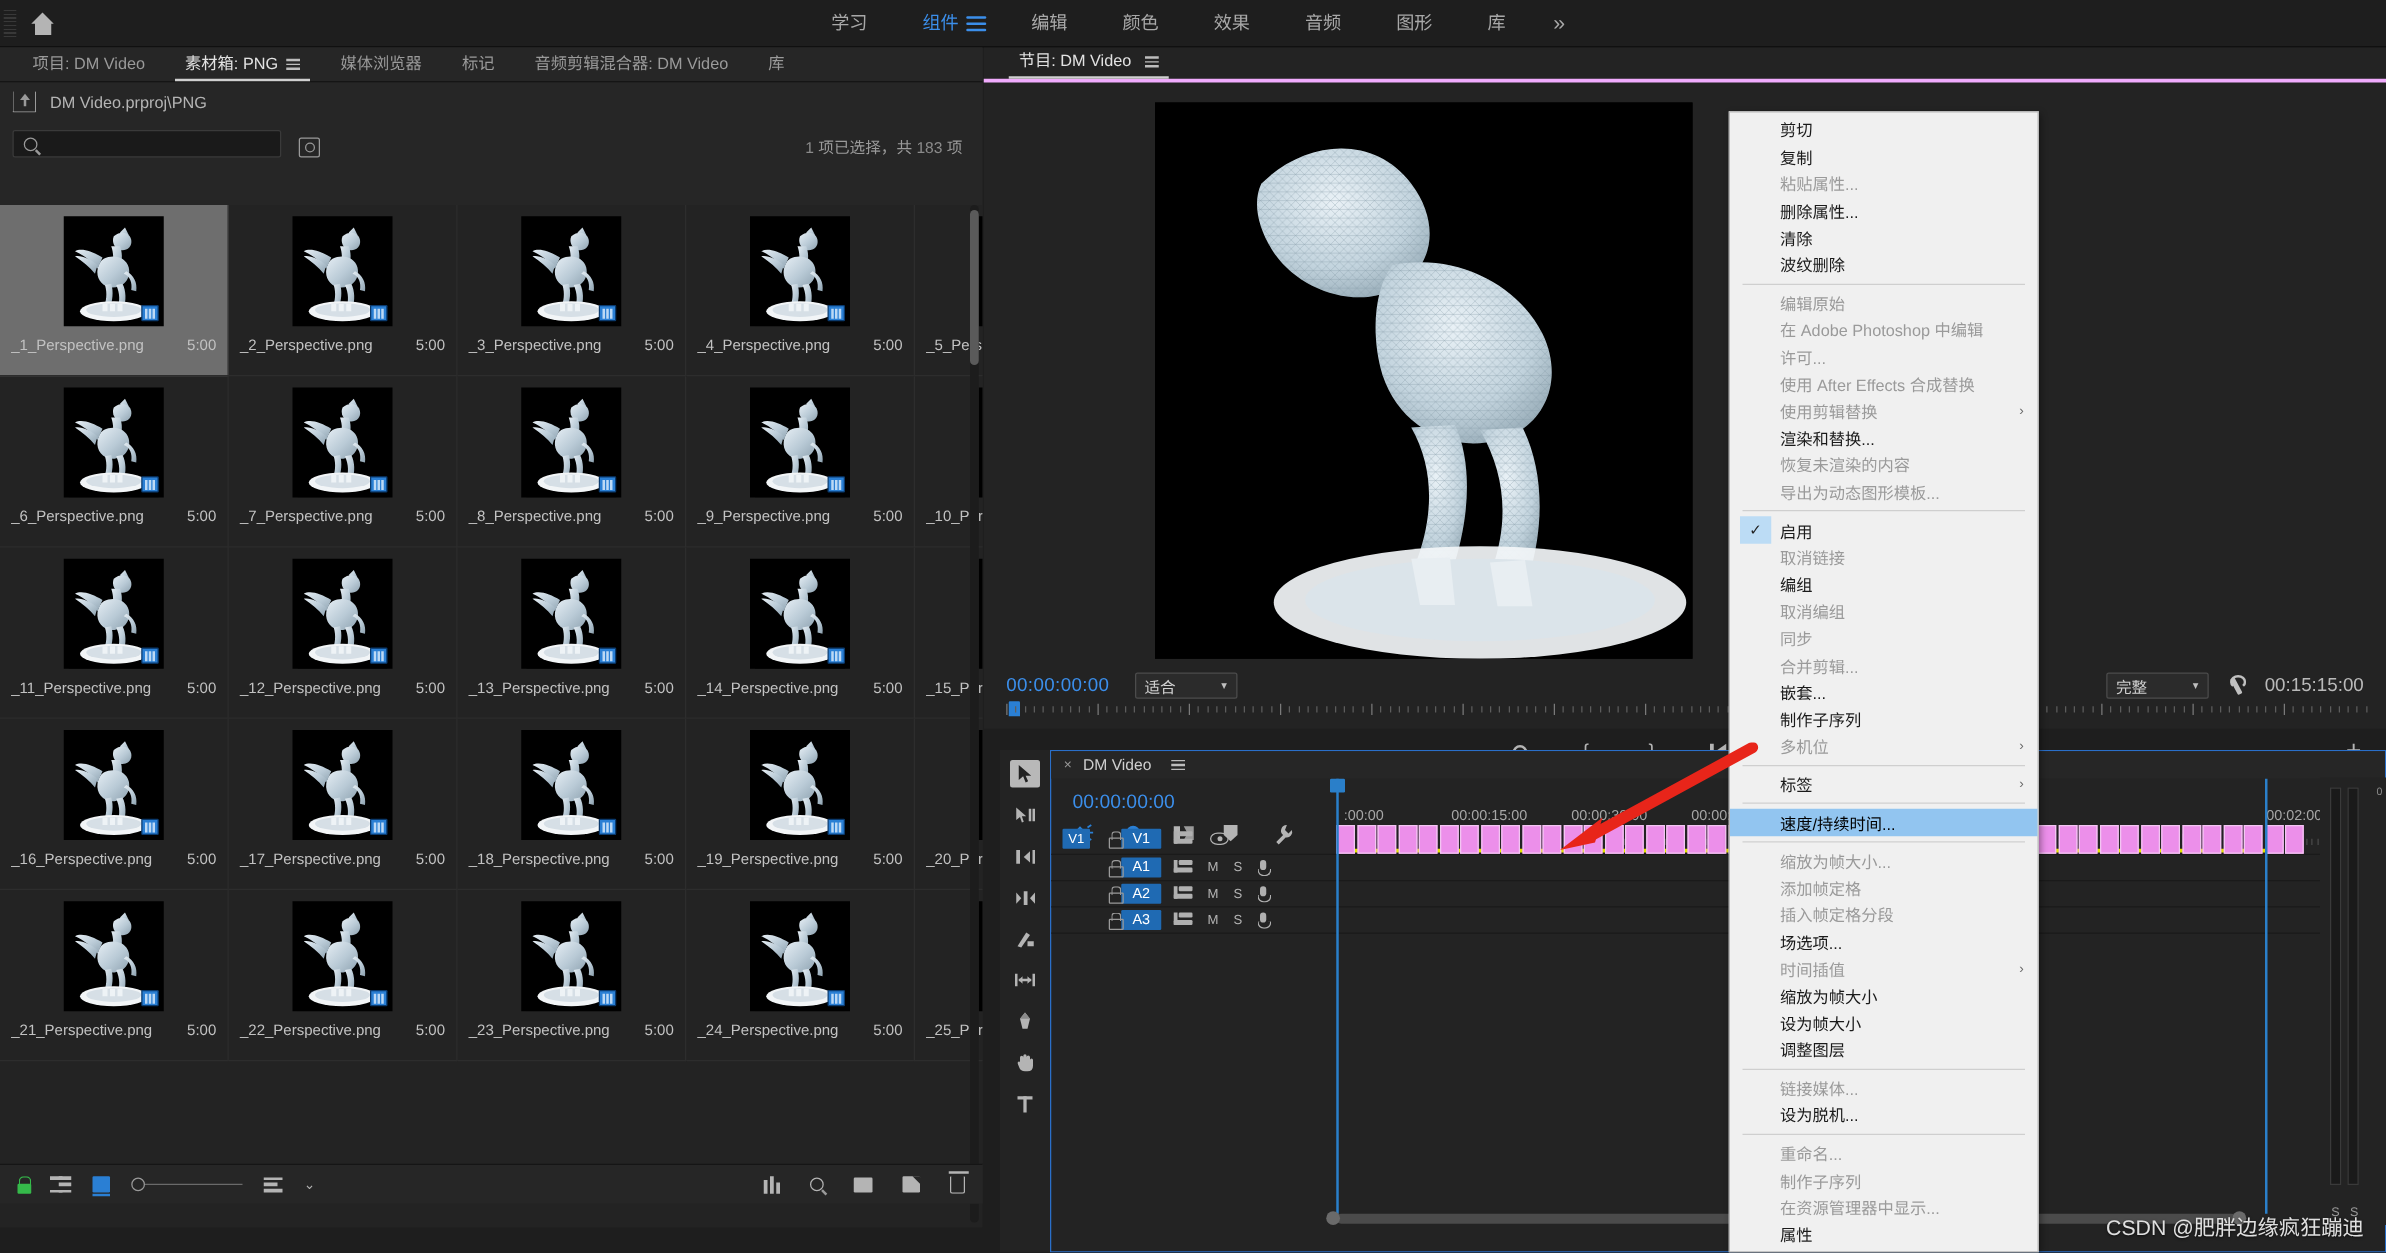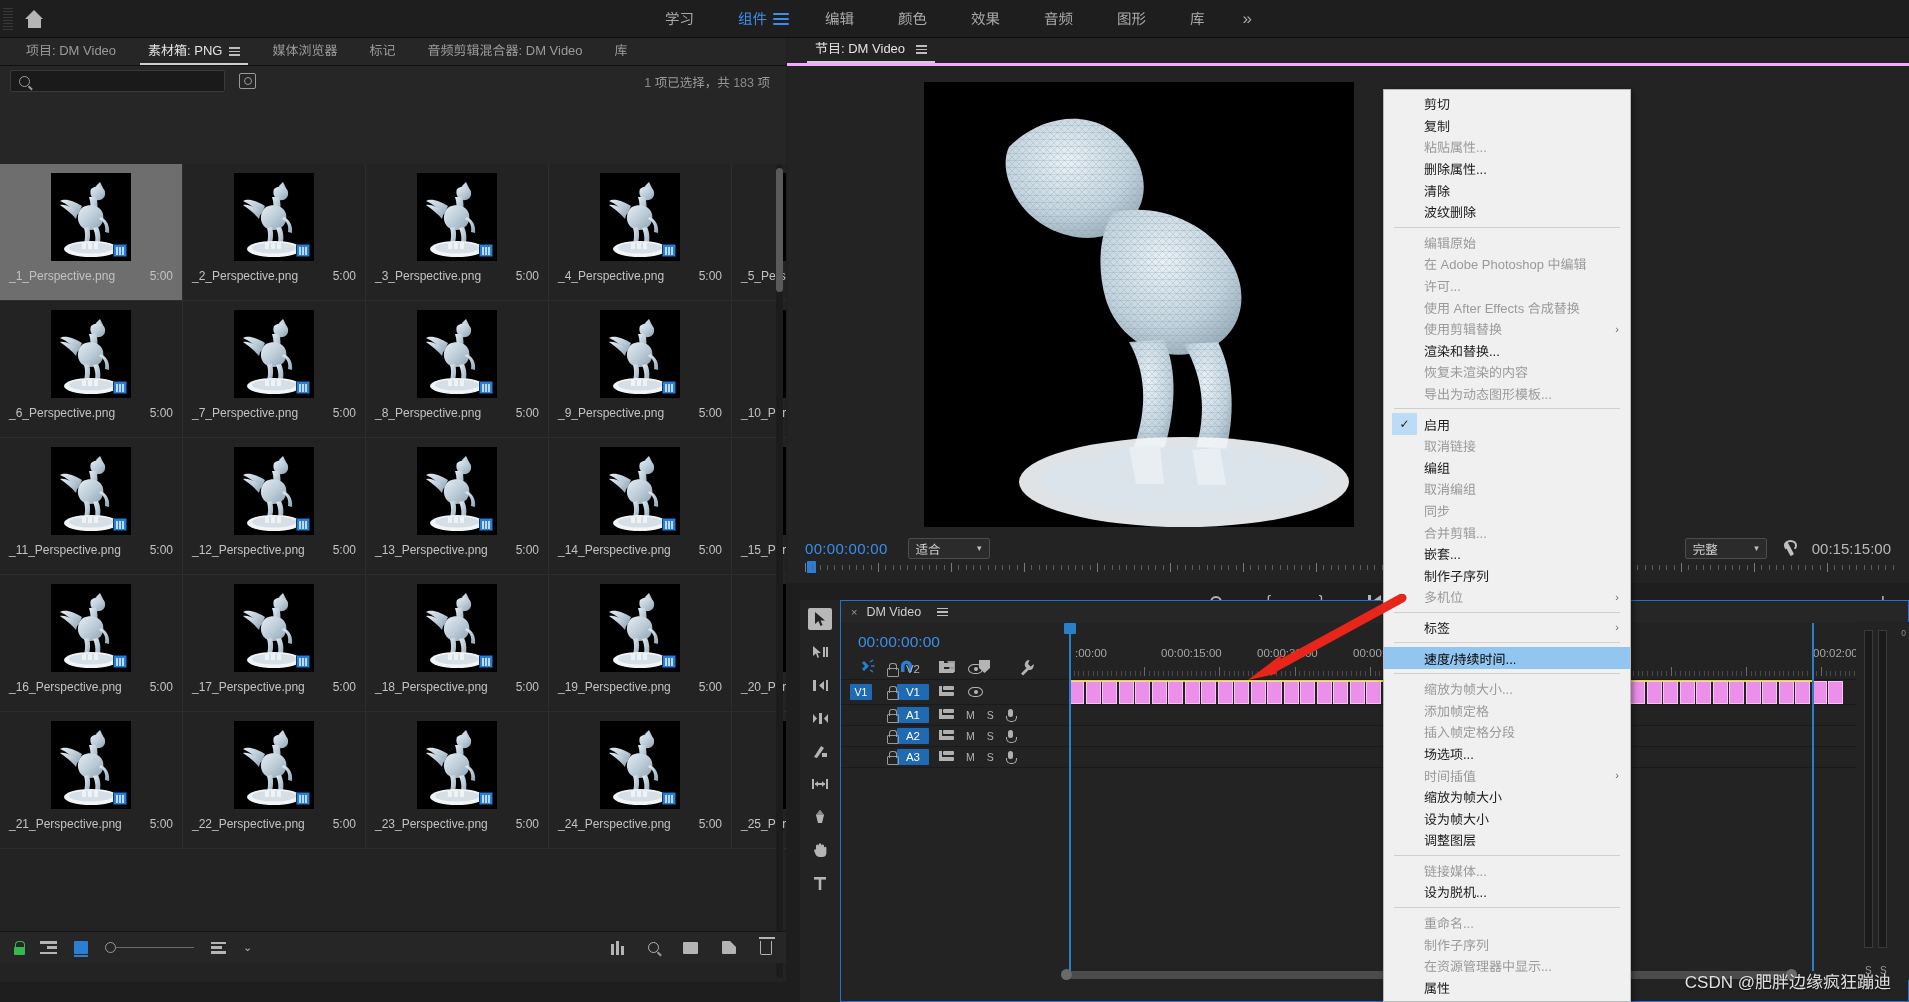--- a/index.html
+++ b/index.html
@@ -60,21 +60,21 @@
     background:#262626; gap:11px; }
   .bc-ico { width:19px; height:17px; border:1.5px solid #9a9a9a; border-top:none;
     position:relative; border-radius:1px; }
   .bc-ico:before{content:""; position:absolute; left:50%; top:2px; margin-left:-4px;
     border-left:4px solid transparent; border-right:4px solid transparent;
     border-bottom:5px solid #9a9a9a;}
   .bc-ico:after{content:""; position:absolute; left:50%; top:6px; margin-left:-1px;
     width:2px; height:6px; background:#9a9a9a;}
   .bc-text { font-size:13px; color:#b4b4b4; }
 
-  .searchrow { height:30px; display:flex; align-items:center; padding:0 10px; gap:14px;
+  .searchrow { height:30px; display:flex; align-items:flex-end; padding:0 10px; gap:14px;
     position:relative; }
   .searchbox { width:215px; height:22px; background:#1a1a1a; border:1px solid #3a3a3a;
     border-radius:2px; display:flex; align-items:center; padding-left:8px; }
   .mag { width:11px; height:11px; border:1.6px solid #9a9a9a; border-radius:50%;
     position:relative; }
   .mag:after { content:""; position:absolute; right:-4px; bottom:-3px; width:5px;
     height:1.6px; background:#9a9a9a; transform:rotate(45deg); }
   .search-input { background:transparent; border:none; outline:none; color:#c8c8c8;
     font-size:12px; margin-left:6px; width:170px; font-family:inherit; }
   .finder-ico { width:17px; height:16px; border:1.5px solid #9a9a9a; border-radius:2px;
@@ -330,20 +330,24 @@
             <i></i>
             <i></i>
             <i></i>
           </span></span>
         <span class="ptab"><span>媒体浏览器</span></span>
         <span class="ptab"><span>标记</span></span>
         <span class="ptab"><span>音频剪辑混合器: DM Video</span></span>
         <span class="ptab"><span>库</span></span>
       </div>
 
+    <div class="breadcrumb">
+      <div class="bc-ico"></div>
+      <span class="bc-text">DM Video.prproj\PNG</span>
+    </div>
 
     <div class="searchrow">
       <div class="searchbox">
         <span class="mag"></span>
         <input class="search-input" type="text" placeholder="" style="">
       </div>
       <div class="finder-ico"></div>
       <div class="selinfo">
         <b>1</b>
         <span>项已选择，共</span>
@@ -1732,31 +1736,20 @@
             <span class="t" style="left: 822.5px;"></span>
             <span class="tb" style="left: 827.2px;"></span>
             <span class="t" style="left: 831.9px;"></span>
             <span class="t" style="left: 836.6px;"></span>
           </div>
         </div>
       <div class="yellowbar"></div>
     </div>
 
     <div class="tracks" id="tracks">
-        <div class="trow">
-          <div class="th-target"></div>
-          <span class="lockico"></span>
-          <span class="tname">V2</span>
-          <span class="syncico">
-            <i></i>
-            <i></i>
-          </span>
-          <span class="eyeico"></span>
-          <div class="trackarea"></div>
-        </div>
         <div class="trow v1">
           <div class="th-target">
             <span class="badge">V1</span>
           </div>
           <span class="lockico"></span>
           <span class="tname act">V1</span>
           <span class="syncico">
             <i></i>
             <i></i>
           </span>

